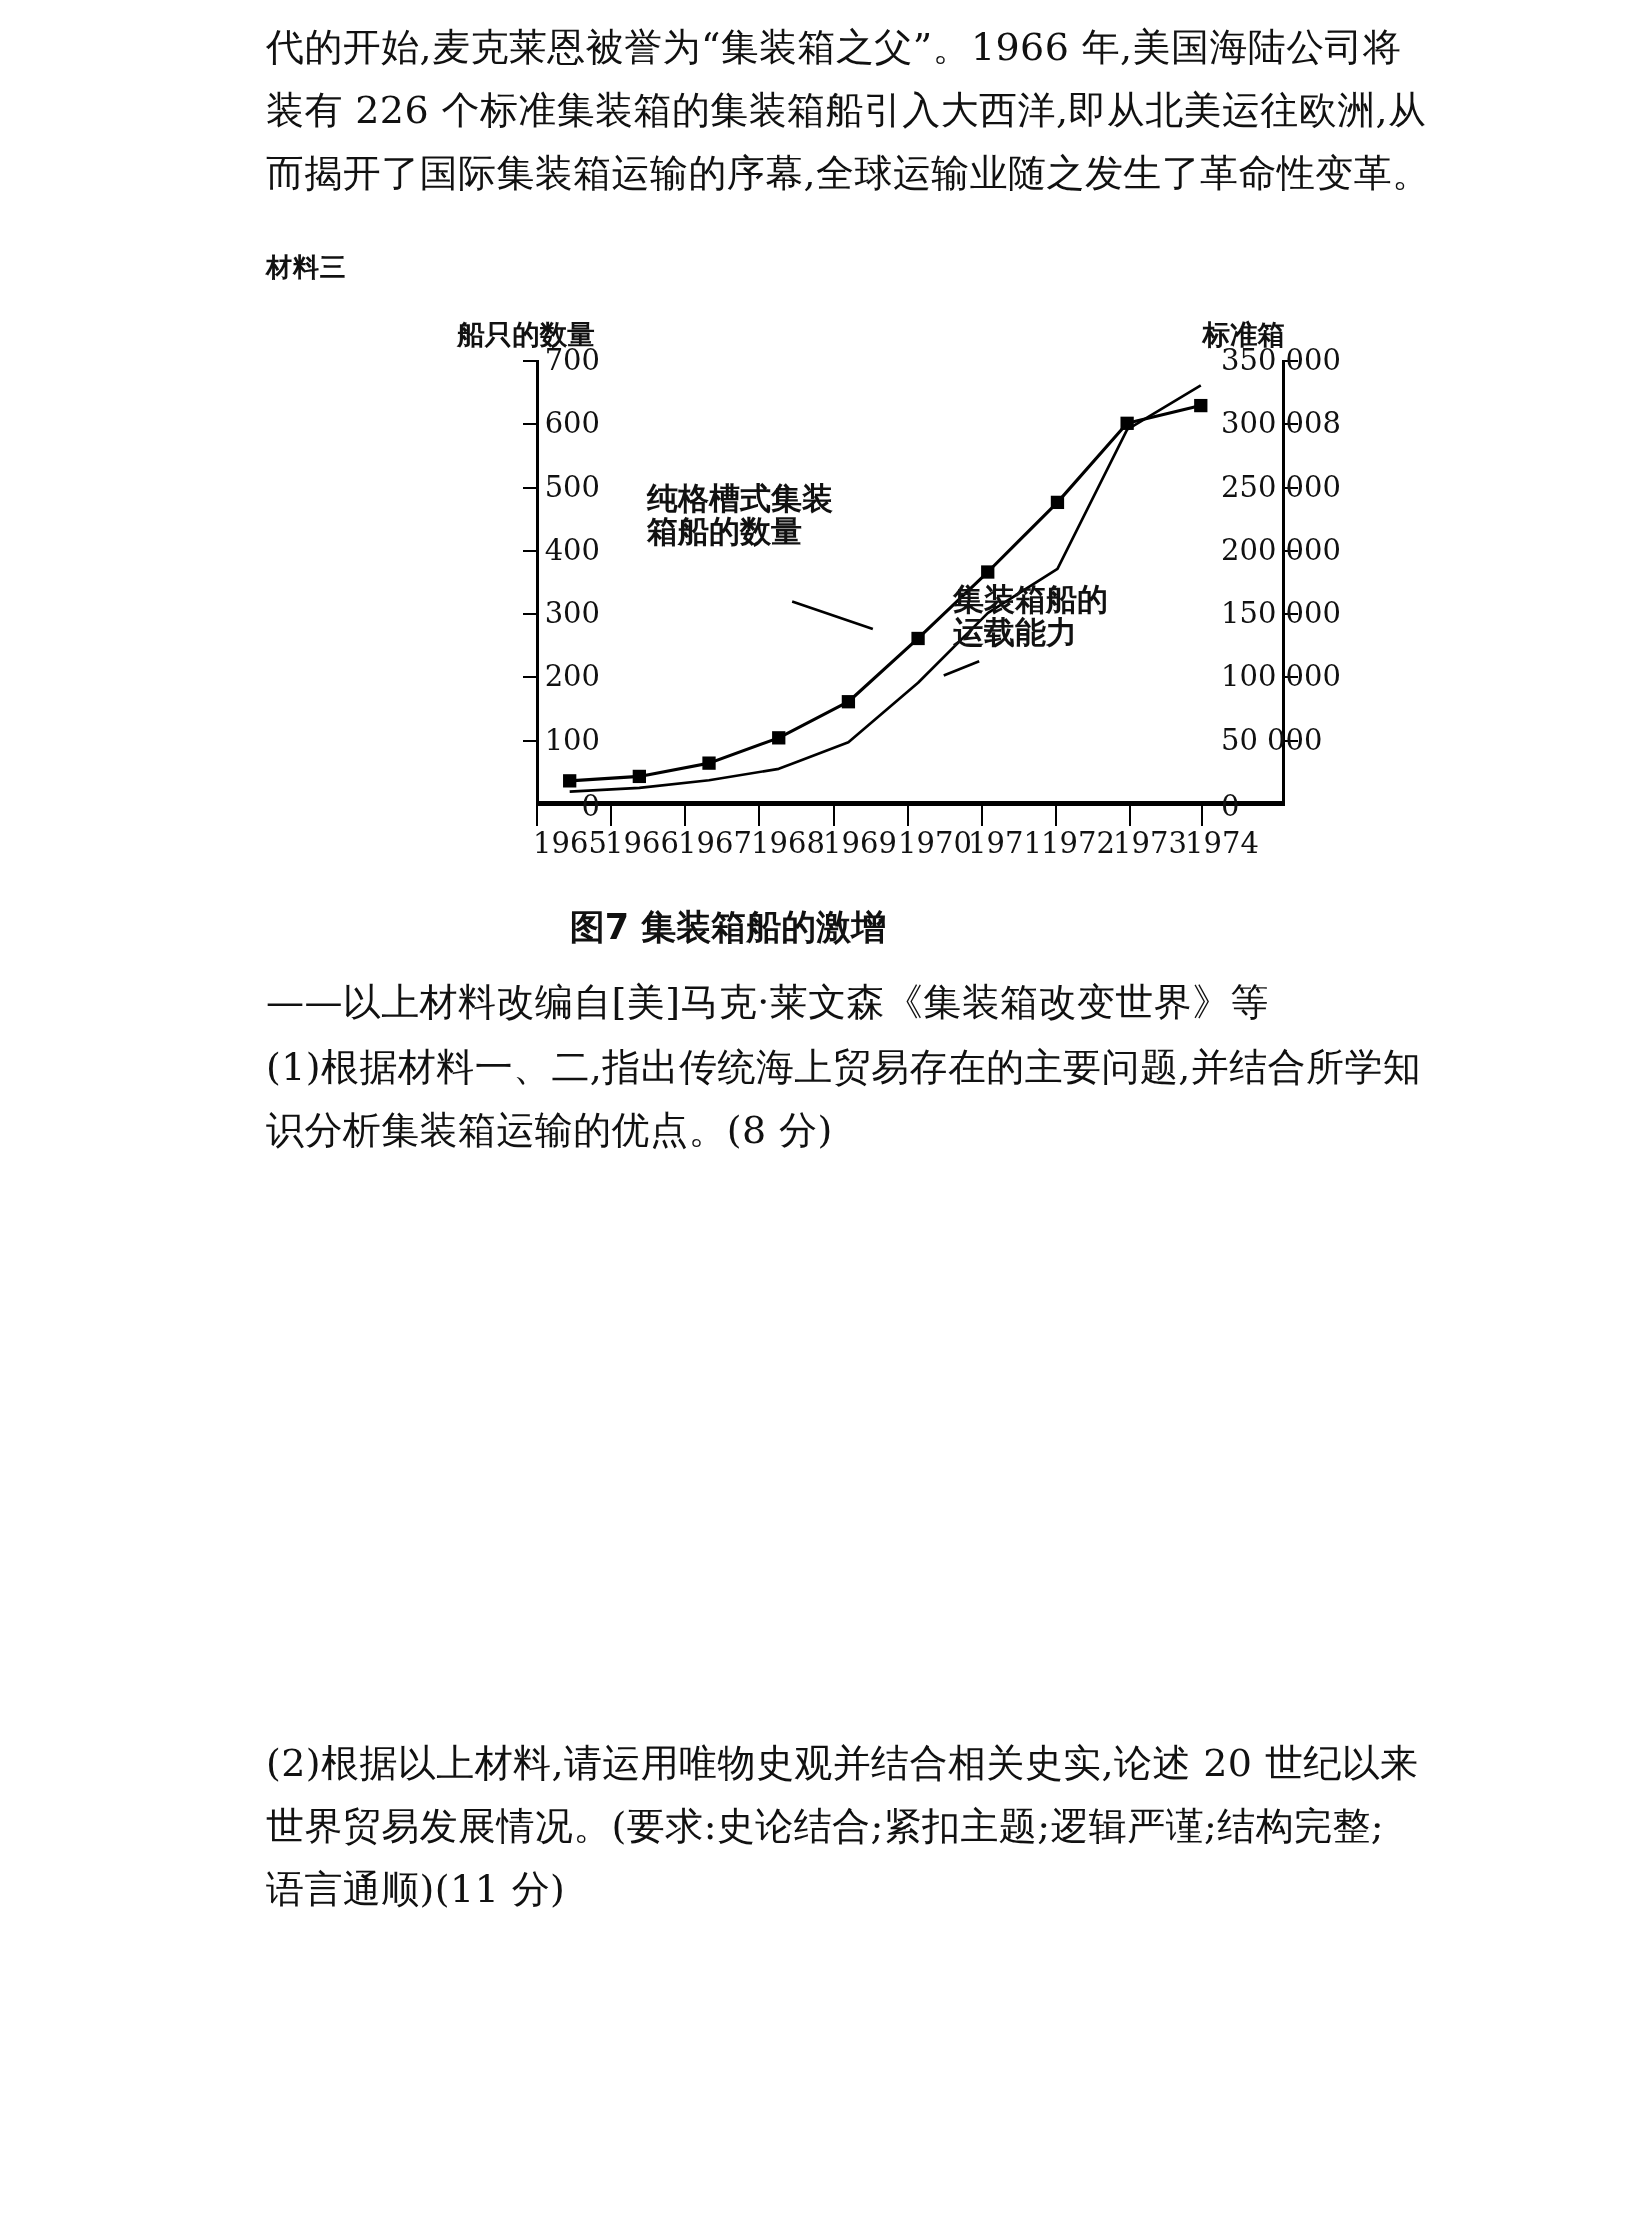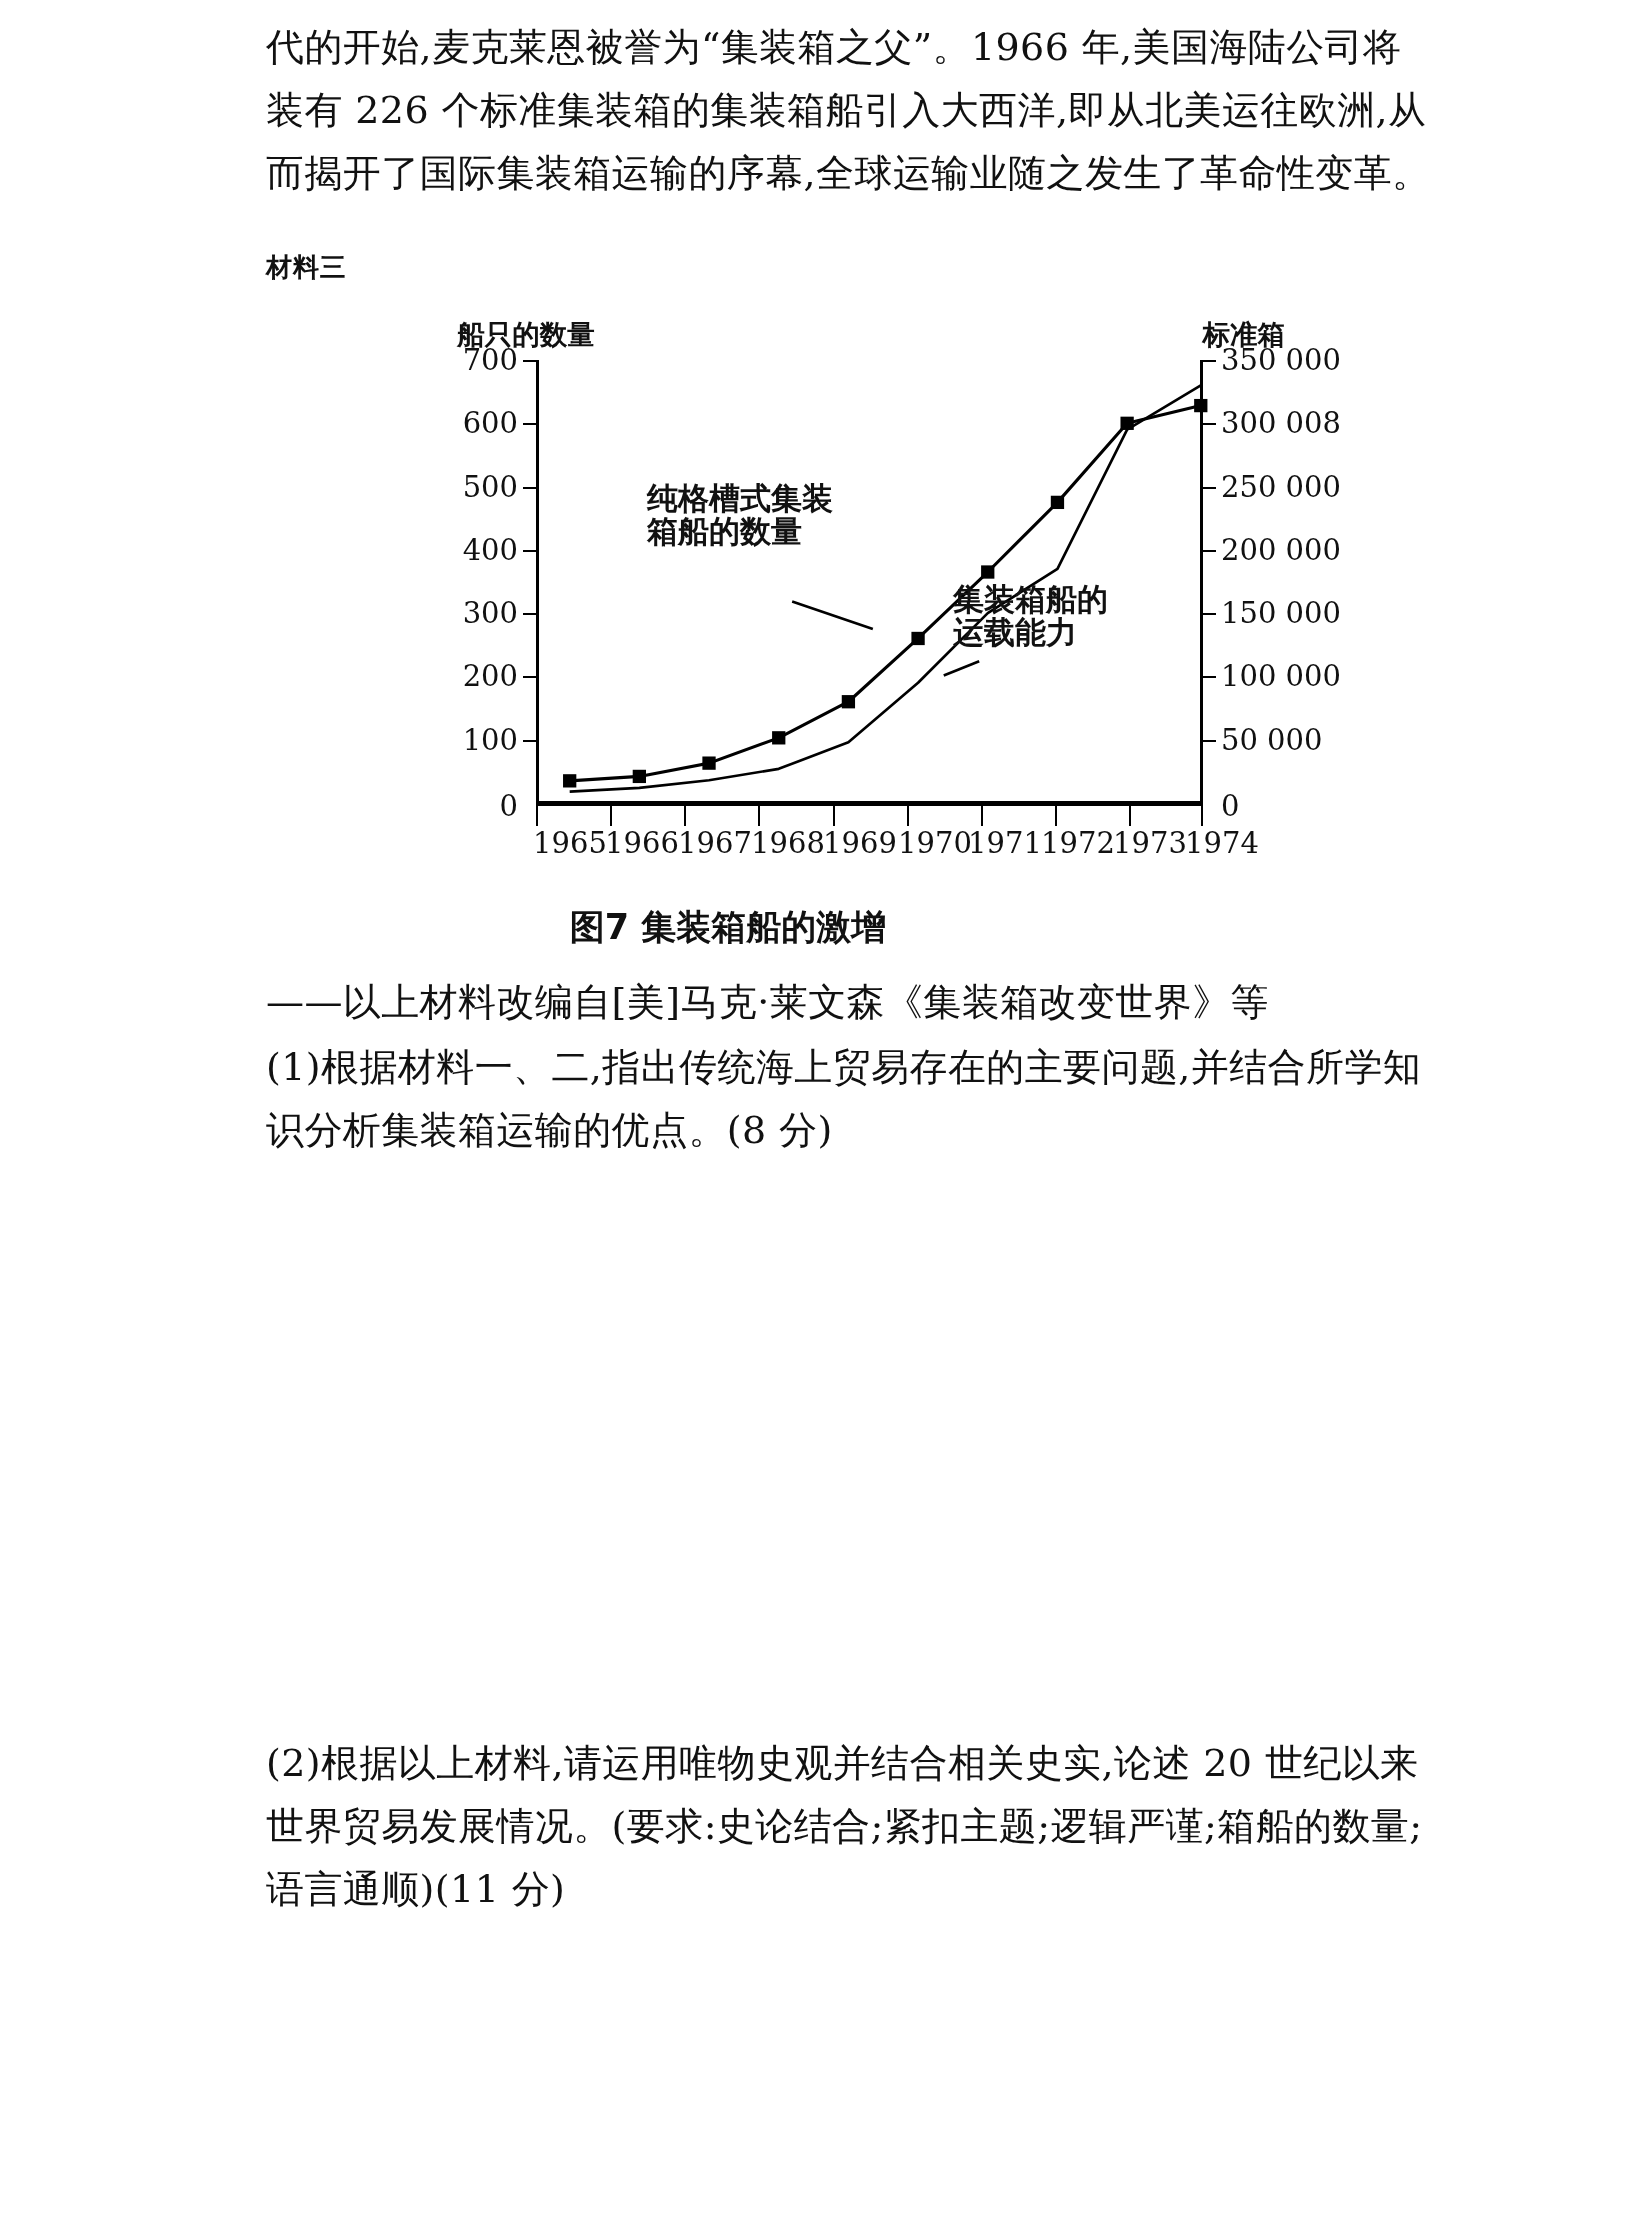--- a/index.html
+++ b/index.html
@@ -34,21 +34,21 @@
   .chart-wrap{position:absolute;left:452px;top:317px;width:842px;height:590px;}
 
   .axis-title{
     position:absolute;font-size:27.5px;white-space:nowrap;
     font-family:"DejaVu Sans","Liberation Sans",sans-serif;font-weight:bold;
   }
   .at-left{left:5.3px;top:0px;}
   .at-right{right:8.9px;top:0px;}
 
   .plot{
-    position:absolute;left:84px;top:43px;width:667px;height:443px;
+    position:absolute;left:84px;top:43px;width:749px;height:443px;
   }
   .plot .frame-left{position:absolute;left:0;top:0;width:3.1px;height:443px;background:#000;}
   .plot .frame-right{position:absolute;right:0;top:0;width:3.1px;height:443px;background:#000;}
   .plot .frame-bottom{position:absolute;left:0;bottom:-3.1px;width:100%;height:4.9px;background:#000;}
 
   .tick-l{position:absolute;left:-13.3px;width:13.3px;height:2.2px;background:#000;}
   .tick-r{position:absolute;right:-13.3px;width:13.3px;height:2.2px;background:#000;}
   .tick-x{position:absolute;bottom:-23px;width:2.2px;height:20.4px;background:#000;}
 
   .lab-l{
@@ -201,17 +201,17 @@
   </div>
 
   <div class="caption">图7 集装箱船的激增</div>
 
   <div class="source">——以上材料改编自[美]马克·莱文森《集装箱改变世界》等</div>
 
   <div class="q-line q1a">(1)根据材料一、二,指出传统海上贸易存在的主要问题,并结合所学知</div>
   <div class="q-line q1b">识分析集装箱运输的优点。(8 分)</div>
 
   <div class="q-line q2a">(2)根据以上材料,请运用唯物史观并结合相关史实,论述 20 世纪以来</div>
-  <div class="q-line q2b">世界贸易发展情况。(要求:史论结合;紧扣主题;逻辑严谨;箱船的数量;</div>
+  <div class="q-line q2b">世界贸易发展情况。(要求:史论结合;紧扣主题;逻辑严谨;结构完整;</div>
   <div class="q-line q2c">语言通顺)(11 分)</div>
 
 </div>
 
 
 </body></html>

